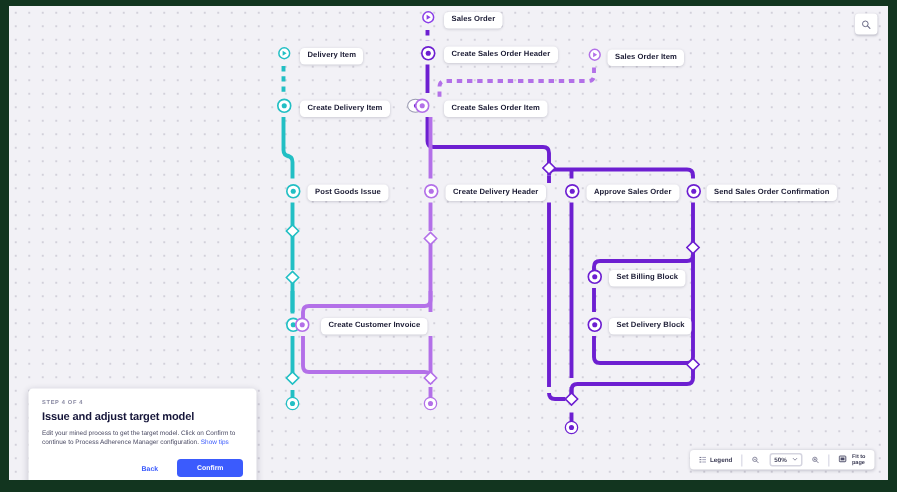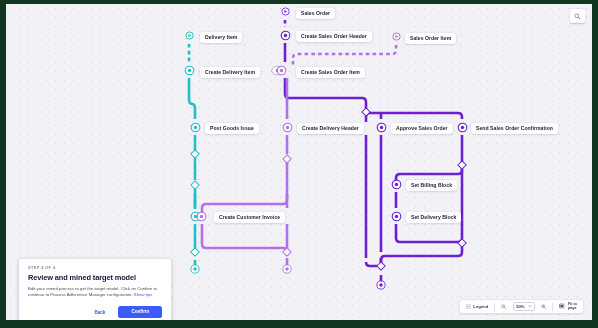--- a/index.html
+++ b/index.html
@@ -344,21 +344,21 @@
 
     <div id="searchbtn">
       <svg class="ic" width="7" height="7" viewBox="0 0 16 16">
         <circle cx="6.6" cy="6.6" r="4.3" fill="none" stroke="#6a6a85" stroke-width="1.5"></circle>
         <line x1="9.8" y1="9.8" x2="13.6" y2="13.6" stroke="#6a6a85" stroke-width="1.7" stroke-linecap="round"></line>
       </svg>
     </div>
 
     <div id="wizard">
       <div class="step">STEP 4 OF 4</div>
-      <div class="title">Review and mined target model</div>
+      <div class="title">Issue and adjust target model</div>
       <div class="body"><span>Edit your mined process to get the target model. Click on Confirm to continue to Process Adherence Manager configuration. </span><span class="lnk">Show tips</span></div>
       <div class="actions">
         <div class="back">Back</div>
         <div class="confirm">Confirm</div>
       </div>
     </div>
 
     <div id="toolbar">
       <div class="tb-item">
         <svg class="ic" width="5" height="5" viewBox="0 0 12 12">

